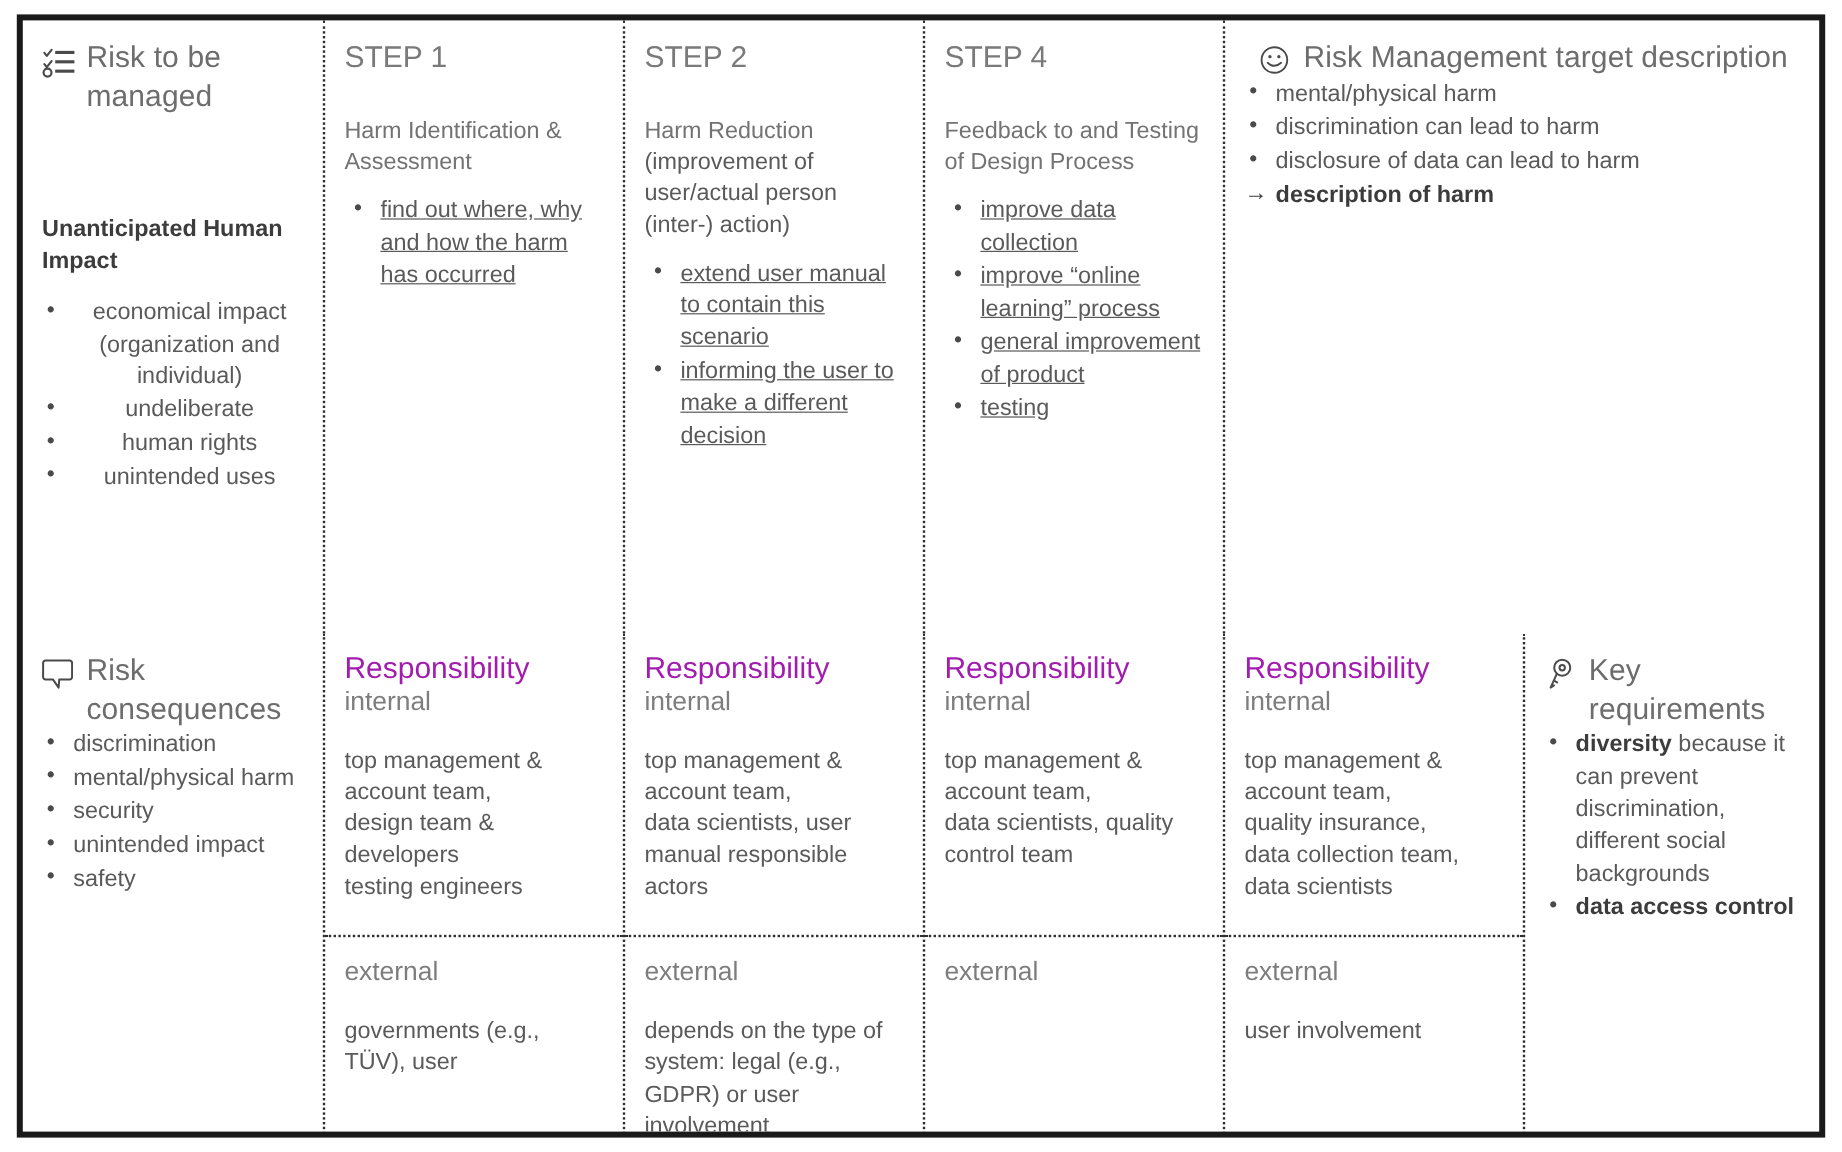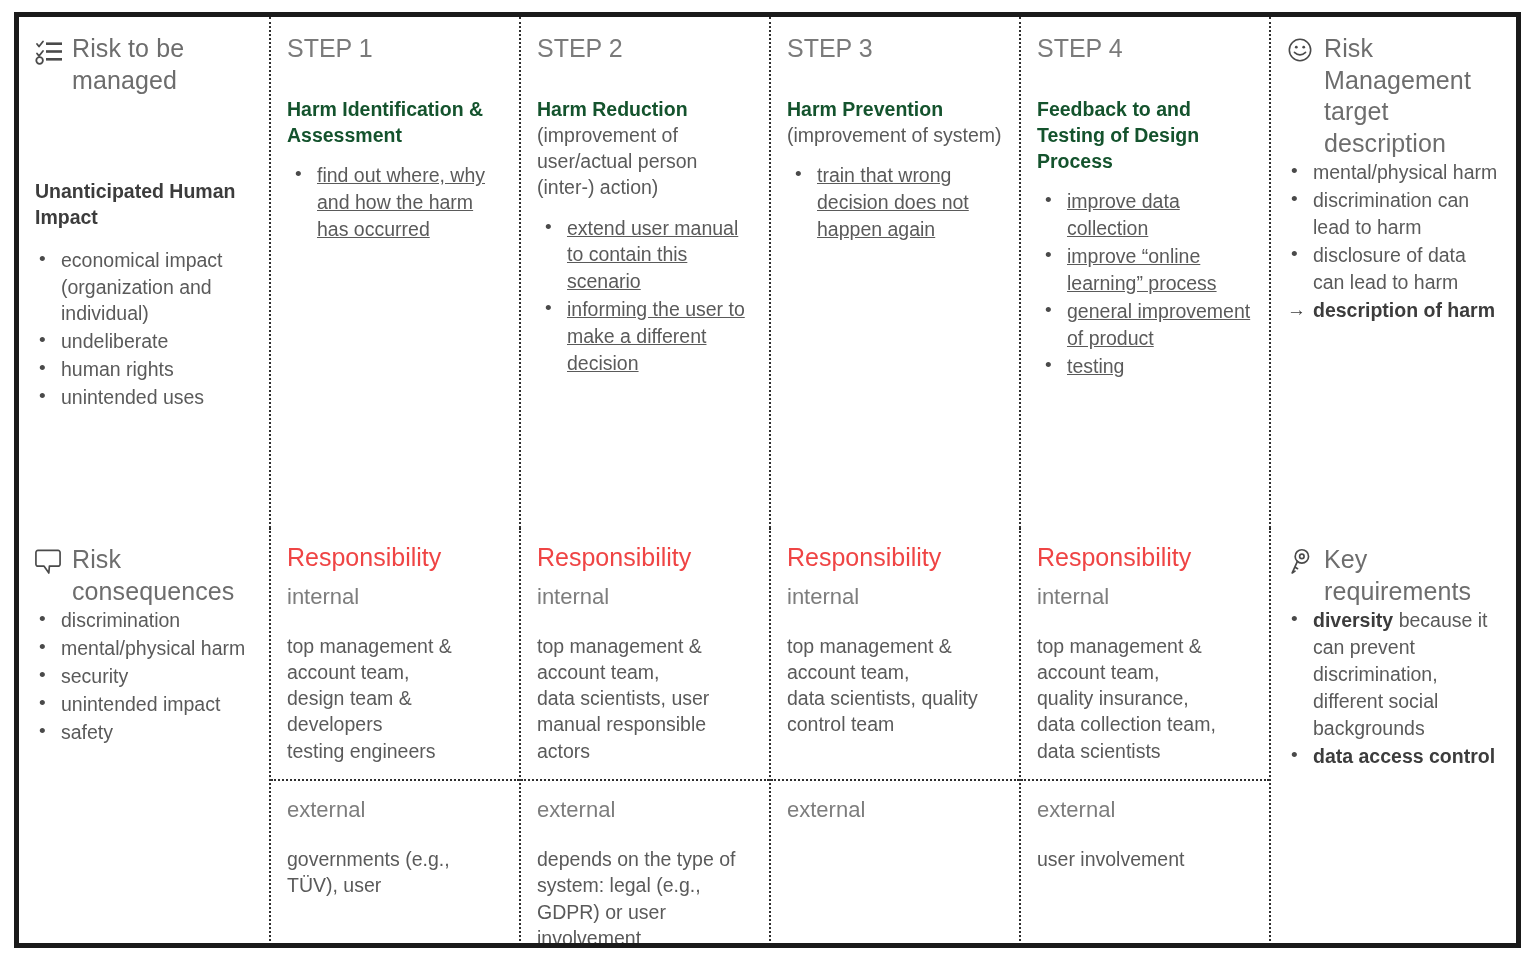--- a/index.html
+++ b/index.html
@@ -87,21 +87,21 @@
     font-weight: 400;
     line-height: 1.2;
     margin-bottom: 33px;
   }
   .step-title {
     font-size: 19.5px;
     line-height: 1.34;
     color: #4a4a4a;
     margin-bottom: 14px;
   }
-  .step-title b { font-weight: bold; color: #14532d; }
+  .step-title b { font-weight: normal; color: #737373; }
   .step-title .sub { font-weight: 400; color: #5a5a5a; }
 
   .emph-block {
     font-size: 19.5px;
     font-weight: bold;
     color: #3c3c3c;
     line-height: 1.35;
     margin-top: 82px;
     margin-bottom: 16px;
   }
@@ -135,38 +135,37 @@
   ul.bullets li.strong { font-weight: bold; color: #3c3c3c; }
   ul.bullets li .b { font-weight: bold; color: #3c3c3c; }
   ul.bullets.indent li { padding-left: 30px; text-decoration: underline; }
   ul.bullets.indent li::before { left: 8px; }
 
   .step-bullets { margin-top: 2px; }
   .step-bullets li { margin-bottom: 2px; }
 
   .resp-title {
     font-size: 25px;
-    color: #ef4444;
+    color: #a21caf;
     font-weight: 400;
     line-height: 1.1;
-    margin-bottom: 12px;
   }
   .resp-kind {
     font-size: 22px;
     color: #7d7d7d;
     margin-left: 0;
     margin-bottom: 23px;
   }
   .resp-body {
     font-size: 19.5px;
     line-height: 1.35;
     color: #5a5a5a;
     white-space: pre-line;
   }
-  .side-list-top { margin-top: 6px; }
+  .side-list-top { margin-top: 6px; text-align: center; }
   .side-list-bottom { margin-top: 60px; }
   .rm-list { margin-top: 23px; }
   .kr-list { margin-top: 72px; }
   .kr-list li { margin-bottom: 0px; }
 </style>
 </head>
 <body>
 
 <div id="root">
   <div class="frame">
@@ -211,30 +210,20 @@
         <div class="step-title">
           <b>Harm Reduction</b><br>
           <span class="sub">(improvement of user/actual person (inter-) action)</span>
         </div>
         <ul class="bullets indent step-bullets">
           <li>extend user manual to contain this scenario</li>
           <li>informing the user to make a different decision</li>
         </ul>
       </div>
 
-      <div class="col col-step dash-left">
-        <div class="step-label">STEP 3</div>
-        <div class="step-title">
-          <b>Harm Prevention</b><br>
-          <span class="sub">(improvement of system)</span>
-        </div>
-        <ul class="bullets indent step-bullets">
-          <li>train that wrong decision does not happen again</li>
-        </ul>
-      </div>
 
       <div class="col col-step dash-left">
         <div class="step-label">STEP 4</div>
         <div class="step-title">
           <b>Feedback to and Testing of Design Process</b>
         </div>
         <ul class="bullets indent step-bullets">
           <li>improve data collection</li>
           <li>improve “online learning” process</li>
           <li>general improvement of product</li>

